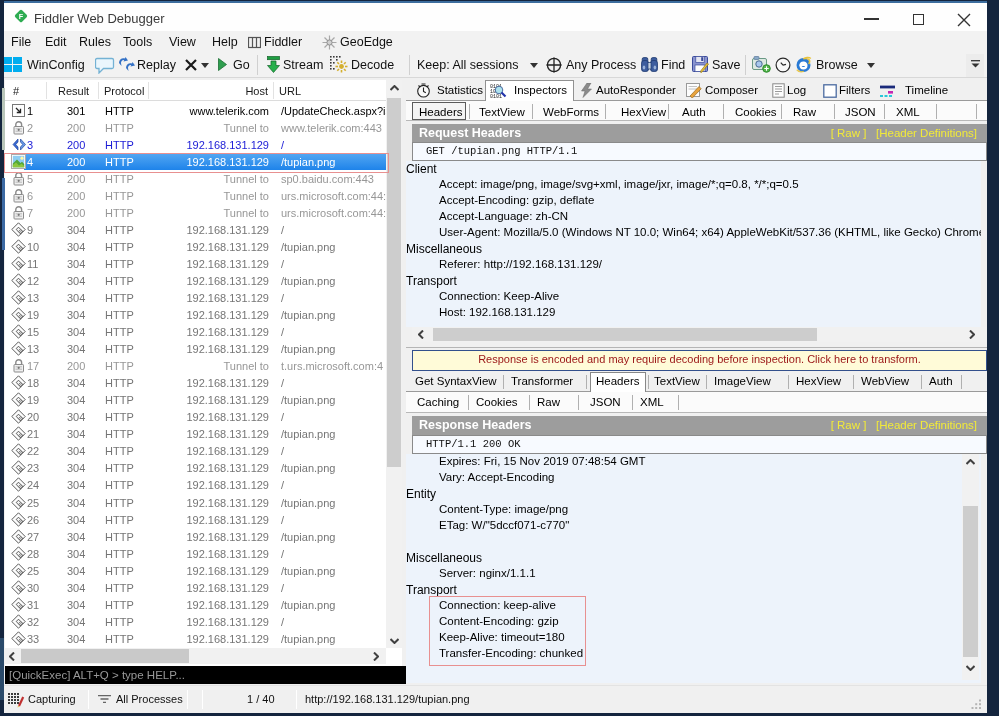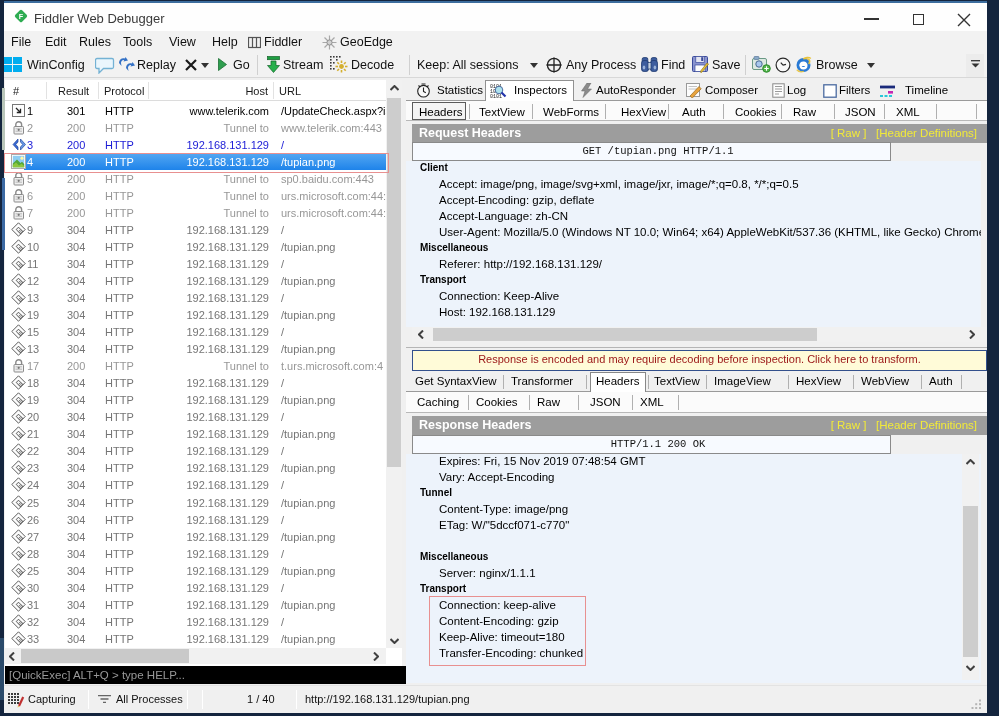--- a/index.html
+++ b/index.html
@@ -29,22 +29,22 @@
 .selbar { position:absolute; left:19px; top:0; width:362px; height:17px; background:linear-gradient(#55a8f2,#1e83ea); }
 .sel .cc { color:#fff; z-index:2 }
 #quickexec { position:absolute; left:5px; top:666px; width:401px; height:18px; background:#000; color:#989898; font-size:11.5px; line-height:18px; padding-left:4px; }
 #statusbar { position:absolute; left:4px; top:685px; width:983px; height:27px; background:#f0f0f0; border-top:1px solid #e3e3e3; }
 .st-text { position:absolute; top:7px; font-size:11px; color:#111; }
 .st-sep { position:absolute; top:4px; width:1px; height:19px; background:#d5d5d5; border-right:1px solid #fff; }
 #rightpanel { position:absolute; left:406px; top:80px; width:581px; height:605px; background:#f0f0f0; overflow:hidden; }
 .tab1 { position:absolute; font-size:11.5px; color:#000; }
 .capbar { position:absolute; left:6px; width:575px; height:19px; background:#9d9d9d; color:#fff; font-weight:bold; font-size:12.5px; line-height:19px; padding-left:7px; }
 .capyellow { position:absolute; right:10px; top:0; color:#f2ea38; font-weight:normal; font-size:11.5px; }
-.reqline { position:absolute; left:6px; width:479px; height:19px; background:#f7faff; border:1px solid #8a8a8a; font-family:"Liberation Mono", monospace; font-size:10.5px; line-height:17px; padding-left:13px; color:#111;text-align:center; }
-.tree-b { position:absolute; left:14px; font-weight:bold; font-size:10px; white-space:nowrap; }
+.reqline { position:absolute; left:6px; width:575px; height:19px; background:#f7faff; border:1px solid #8a8a8a; font-family:"Liberation Mono", monospace; font-size:10.5px; line-height:17px; padding-left:13px; color:#111; }
+.tree-b { position:absolute; left:0; font-weight:normal; font-size:12px; white-space:nowrap; }
 .tree-i { position:absolute; left:33px; font-size:11.5px; white-space:nowrap; }
 </style></head><body>
 <div id="desktop"></div>
 <div id="win"></div>
 <div class="abs" style="left:2px;top:88px;width:3px;height:62px;background:#b9c6ba"></div>
 <div class="abs" style="left:2px;top:178px;width:3px;height:72px;background:#3c6aa4"></div>
 <div class="abs" style="left:0;top:638px;width:4px;height:62px;background:#2a4a6a"></div>
 <div id="titlebar">
 <svg class="abs" style="left:9px;top:5px" width="16" height="16" viewBox="0 0 20 20">
 <rect x="4" y="4" width="12" height="12" rx="2" transform="rotate(45 10 10)" fill="#2eac52"></rect>
@@ -962,21 +962,21 @@
 <div class="abs" style="left:172px;top:315px;width:1px;height:15px;background:#b0b0b0"></div>
 <div class="abs" style="left:226px;top:315px;width:1px;height:15px;background:#b0b0b0"></div>
 <div class="abs" style="left:272px;top:315px;width:1px;height:15px;background:#b0b0b0"></div>
 <div class="abs" style="left:0;top:332px;width:581px;height:1px;background:#b8b8b8"></div>
 <div class="capbar" style="top:336px">Response Headers<span class="capyellow">[ Raw ]&nbsp;&nbsp;&nbsp;[Header Definitions]</span></div>
 <div class="reqline" style="top:355px">HTTP/1.1 200 OK</div>
 <div class="abs" style="left:0;top:374px;width:575px;height:229px;background:#edf3fb;z-index:0"></div>
     <div class="abs" style="left:0;top:375px;width:556px;height:228px;overflow:hidden;z-index:1" id="resptree">
 <div class="tree-i" style="top:0px">Expires: Fri, 15 Nov 2019 07:48:54 GMT</div>
 <div class="tree-i" style="top:16px">Vary: Accept-Encoding</div>
-<div class="tree-b" style="top:32px">Tunnel</div>
+<div class="tree-b" style="top:32px">Entity</div>
 <div class="tree-i" style="top:48px">Content-Type: image/png</div>
 <div class="tree-i" style="top:64px">ETag: W/"5dccf071-c770"</div>
 <div class="tree-b" style="top:96px">Miscellaneous</div>
 <div class="tree-i" style="top:112px">Server: nginx/1.1.1</div>
 <div class="tree-b" style="top:128px">Transport</div>
 <div class="tree-i" style="top:144px">Connection: keep-alive</div>
 <div class="tree-i" style="top:160px">Content-Encoding: gzip</div>
 <div class="tree-i" style="top:176px">Keep-Alive: timeout=180</div>
 <div class="tree-i" style="top:192px">Transfer-Encoding: chunked</div>
 </div>

